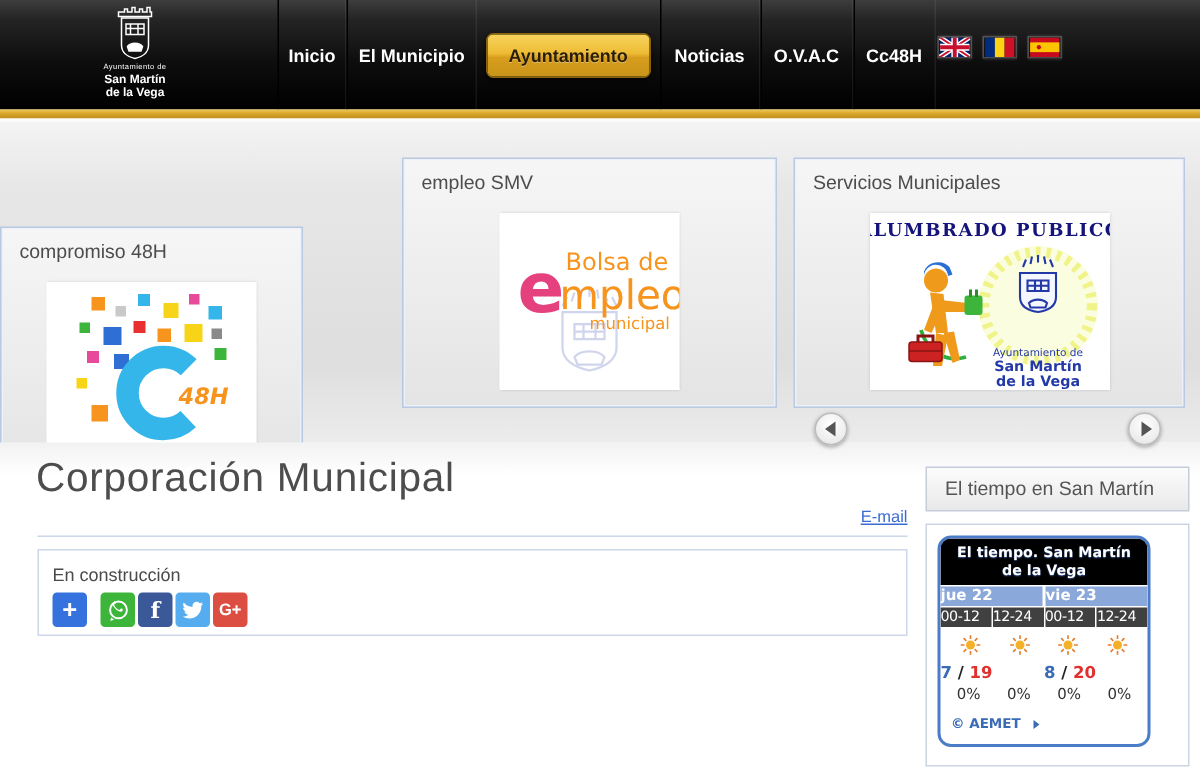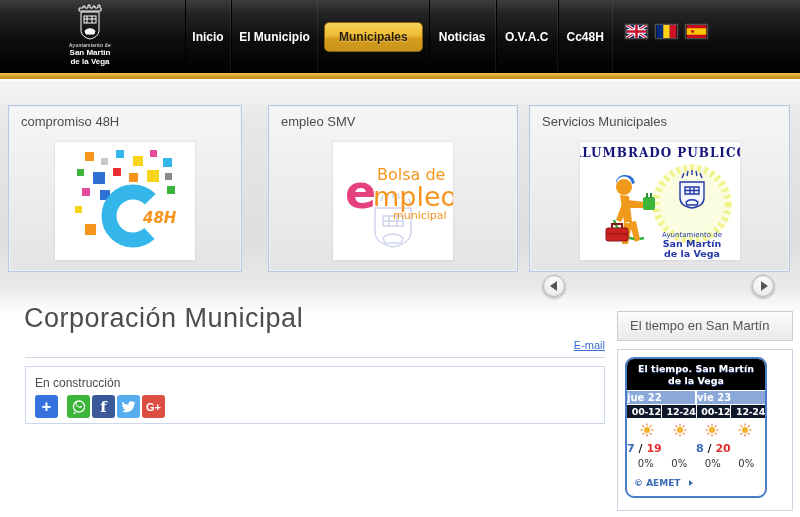--- a/index.html
+++ b/index.html
@@ -46,21 +46,21 @@
   .band {
     position:absolute; left:0; top:79px; width:800px; height:216px;
     background:linear-gradient(180deg,#f4f4f4 0%,#e7e7e7 20%,#dedede 75%,#ececec 100%);
     border-top:2px solid #fbfbfb;
   }
   .card {
     position:absolute; top:24px; height:167px;
     border:1px solid #b9c9e2; background:linear-gradient(180deg,#f6f6f6,#e4e4e4);
     box-shadow:0 0 0 1px #eef2f8 inset;
   }
-  .card1 { left:8px;   width:234px; }
+  .card1 { left:0;   width:202px;margin-top:46px; }
   .card2 { left:268px; width:250px; }
   .card3 { left:529px; width:261px; }
   .card-title { font-size:13px; color:#4c4c4c; padding:8px 0 0 12px; }
   .card-img { position:absolute; left:50%; transform:translateX(-50%); background:#fff; box-shadow:0 0 2px rgba(0,0,0,.15); }
   .arrow-btn {
     position:absolute; width:22px; height:22px; border-radius:50%;
     background:radial-gradient(circle at 50% 35%,#ffffff 0%,#ececec 70%,#d5d5d5 100%);
     border:1px solid #bbb; box-shadow:0 1px 3px rgba(0,0,0,.35);
     display:flex; align-items:center; justify-content:center; cursor:pointer; z-index:5;
   }
@@ -111,21 +111,21 @@
     font-family:"DejaVu Sans",sans-serif;
   }
   .w-head {
     background:#000000; color:#fff; font-size:9.5px; font-weight:bold;
     text-align:center; padding:4px 6px 3px; line-height:1.25;
     text-shadow:0 1px 1px #33549a;
   }
   .w-days { display:flex; gap:2px; background:#fff; padding-top:1px; }
   .w-day { flex:1; background:#8ba8da; color:#fff; font-size:10px; font-weight:bold; text-align:left; padding:1px 0; }
   .w-slots { display:flex; gap:1px; background:#fff; padding-top:1px; }
-  .w-slot { flex:1; background:#0f172a; color:#fff; font-size:9.5px; font-weight:bold; text-align:right; padding:1px 0; letter-spacing:-.3px; cursor:pointer; }
+  .w-slot { flex:1; background:#404040; color:#fff; font-size:9.5px; font-weight:normal; text-align:left; padding:1px 0; letter-spacing:-.3px; cursor:pointer; }
   .w-suns { display:flex; justify-content:space-around; padding:5px 4px 2px; }
   .w-temps { display:flex; }
   .w-temp { flex:1; text-align:left; font-size:11px; font-weight:bold; color:#222; padding-top:3px; }
   .t-min { color:#3a6bb5; } .t-max { color:#e03030; }
   .w-precip { display:flex; justify-content:space-around; padding:3px 2px 0; }
   .w-pct { font-size:10px; color:#333; width:30px; text-align:center; }
   .w-credit { font-size:9px; font-weight:bold; color:#3a6bb5; padding:9px 0 0 7px; display:flex; align-items:center; gap:8px; cursor:pointer; }
   .credit-tri { width:0; height:0; border-top:3px solid transparent; border-bottom:3px solid transparent; border-left:4px solid #3a6bb5; }
 </style>
 </head>
@@ -148,21 +148,21 @@
   </div>
 
   <nav class="nav">
     <div class="nav-item" style="width:46px">
         <span>Inicio</span>
       </div>
     <div class="nav-item" style="width:87px">
         <span>El Municipio</span>
       </div>
     <div class="nav-item active">
-        <span class="gold-btn">Municipales</span>
+        <span class="gold-btn">Ayuntamiento</span>
       </div>
     <div class="nav-item" style="width:67px">
         <span>Noticias</span>
       </div>
     <div class="nav-item" style="width:62px">
         <span>O.V.A.C</span>
       </div>
     <div class="nav-item" style="width:55px">
         <span>Cc48H</span>
       </div>

